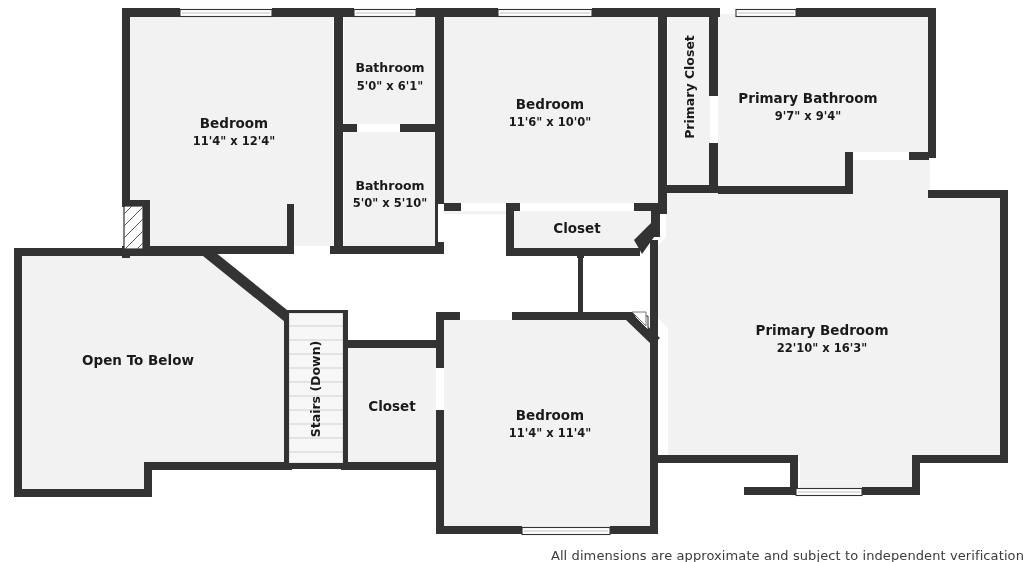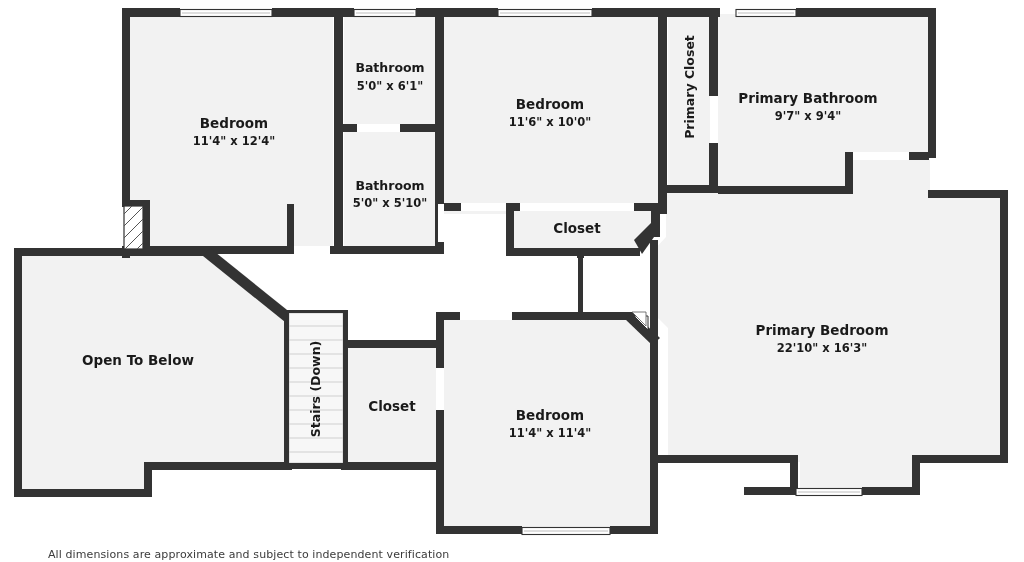--- a/index.html
+++ b/index.html
@@ -47,22 +47,22 @@
     fill: #1a1a1a;
     text-anchor: middle;
     dominant-baseline: middle;
   }
   .label-name.small { font-size: 12.5px; }
   .disclaimer {
     position: absolute;
     left: 0;
     right: 0;
     top: 548px;
-    text-align: left;
-    font-size: 11px;
+    text-align: right;
+    font-size: 13px;
     color: #3b3b3b;
     letter-spacing: 0.1px;
     margin-left: 48px;
   }
 </style>
 </head>
 <body>
 
 <div id="floorplan-root">
 

